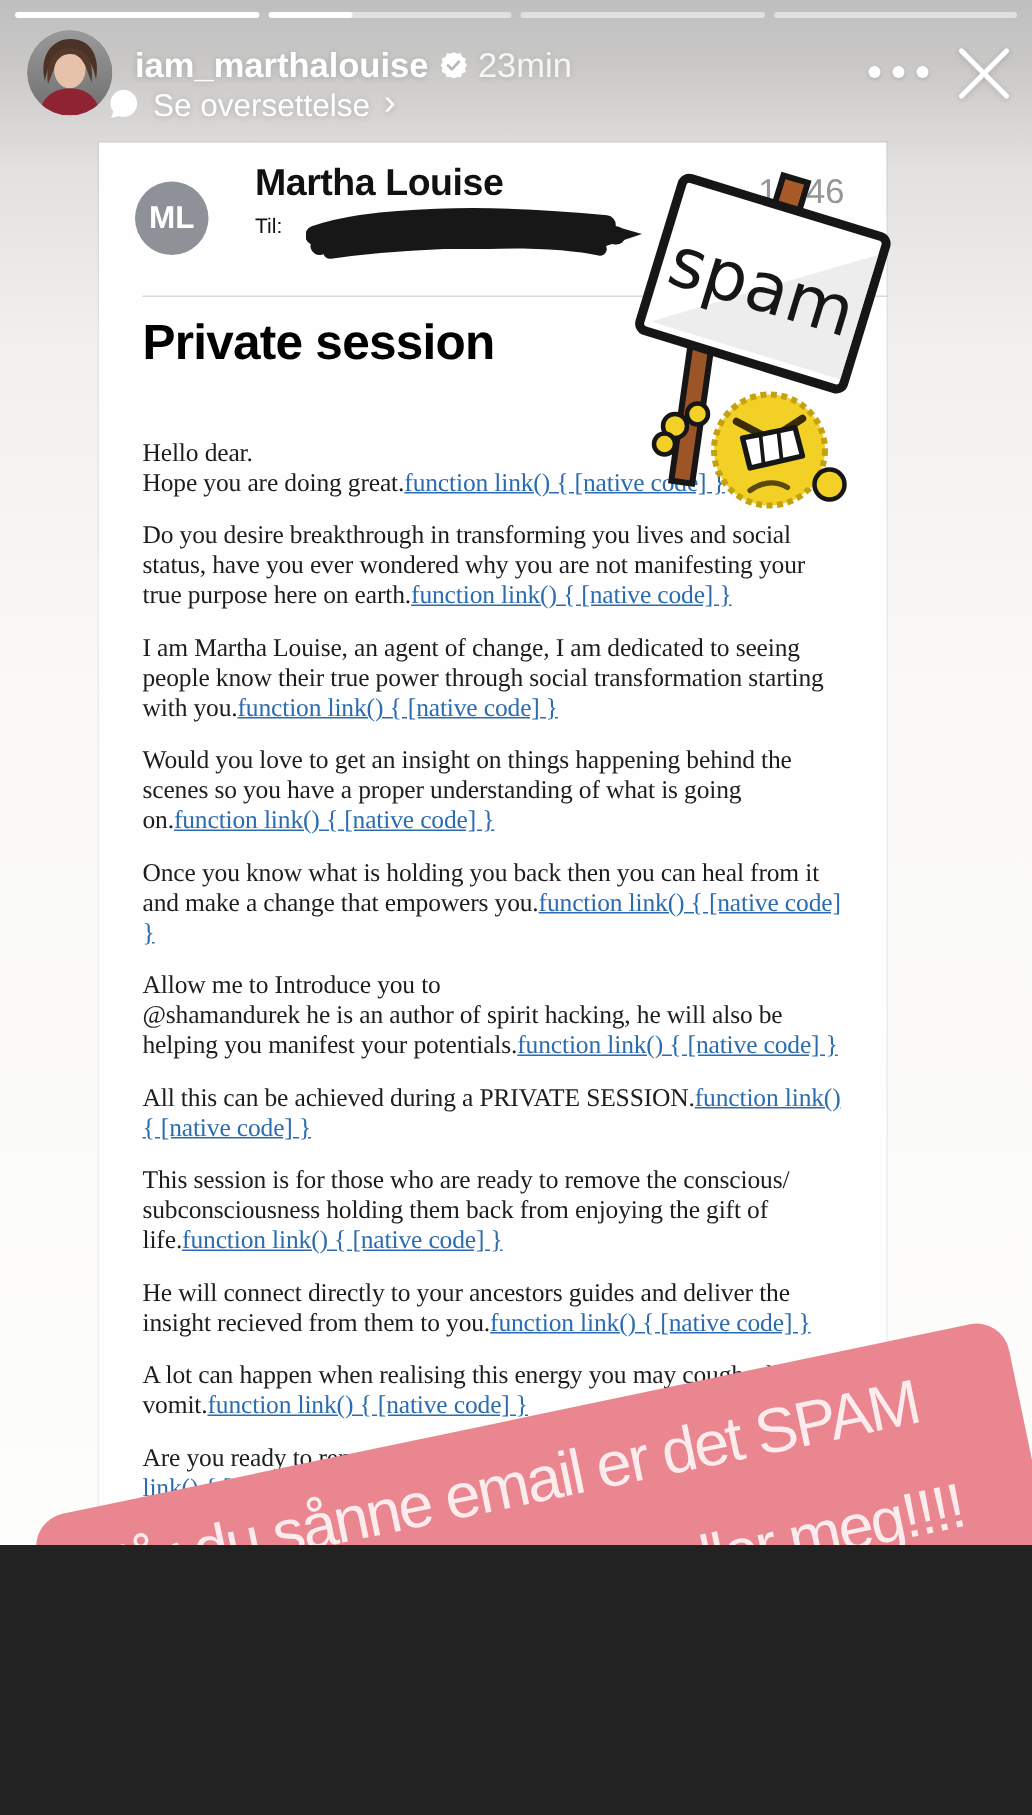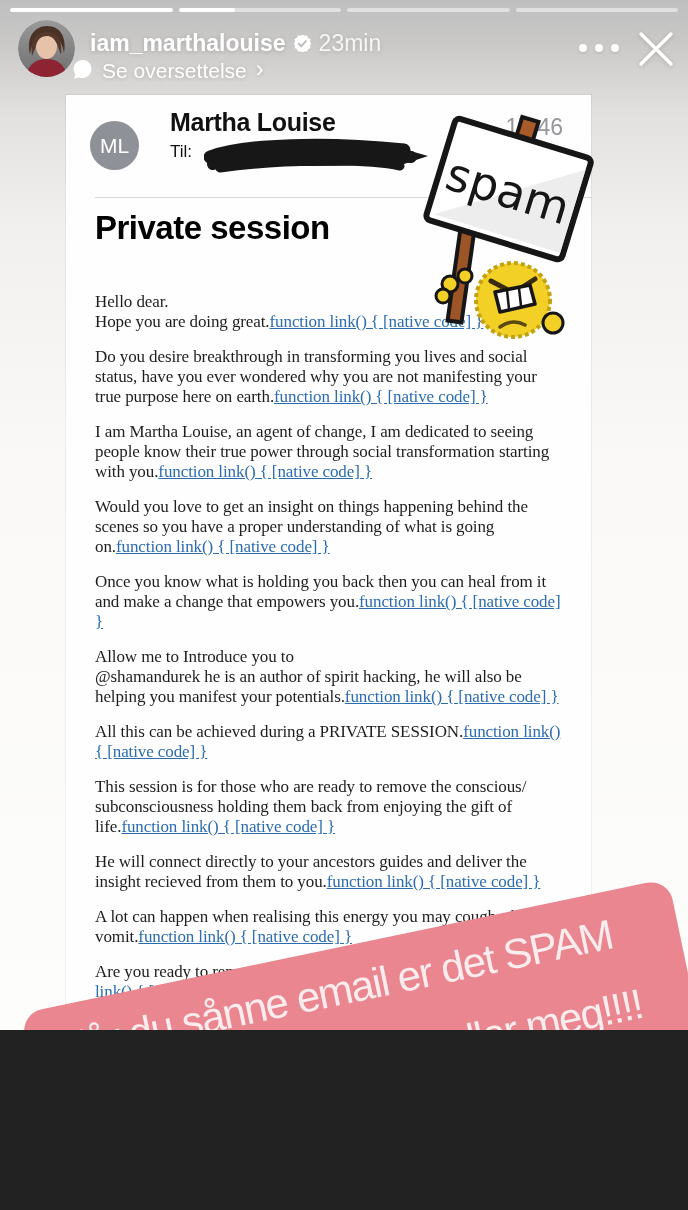--- a/index.html
+++ b/index.html
@@ -20,23 +20,23 @@
   .translate-row{position:absolute;left:72px;top:59px;display:flex;align-items:flex-start;gap:9px;}
   .translate-label{font-size:21px;}
   .chev{font-size:24px;line-height:20px;color:rgba(255,255,255,0.95);}
   .dots{position:absolute;left:579px;top:44px;display:flex;gap:8px;}
   .dots i{width:8px;height:8px;border-radius:50%;background:#fff;box-shadow:0 1px 3px rgba(0,0,0,0.15);}
   .close-x{position:absolute;left:636px;top:29px;width:40px;height:40px;}
   
   .email{position:absolute;left:66px;top:95px;width:525px;height:920px;background:#fefefe;
          box-shadow:0 0 0 1px rgba(0,0,0,0.05);}
   .ml-avatar{position:absolute;left:24px;top:26px;width:49px;height:49px;border-radius:50%;
-             background:#8e9298;color:#fff;font-size:21px;display:flex;align-items:center;justify-content:center;}
+             background:#8e9298;color:#fff;font-size:21px;display:flex;align-items:center;justify-content:center;font-weight:bold;}
   .sender{position:absolute;left:104px;top:13px;font-size:25px;font-weight:bold;color:#111;letter-spacing:-0.3px;}
-  .to-row{position:absolute;left:104px;top:47px;font-size:17px;color:#111;}
+  .to-row{position:absolute;left:104px;top:47px;font-size:14px;color:#111;}
   .scribble{position:absolute;left:138px;top:41px;}
   .e-time{position:absolute;right:28px;top:19px;font-size:23px;color:#96969a;}
   .e-divider{position:absolute;left:29px;top:102px;width:497px;height:1px;background:#d9d9d9;}
   .subject{position:absolute;left:29px;top:114px;font-size:33px;font-weight:bold;color:#000000;letter-spacing:-0.5px;}
   .e-body{position:absolute;left:29px;top:197px;width:470px;font-family:"Liberation Serif",serif;
           font-size:17px;line-height:20px;color:#1d1d1d;letter-spacing:-0.1px;}
   .e-body p{margin:0 0 15px 0;}
   .e-body a{color:#2b6cb0;text-decoration:underline;cursor:pointer;}
   
   .spam-svg{position:absolute;left:412px;top:104px;}

